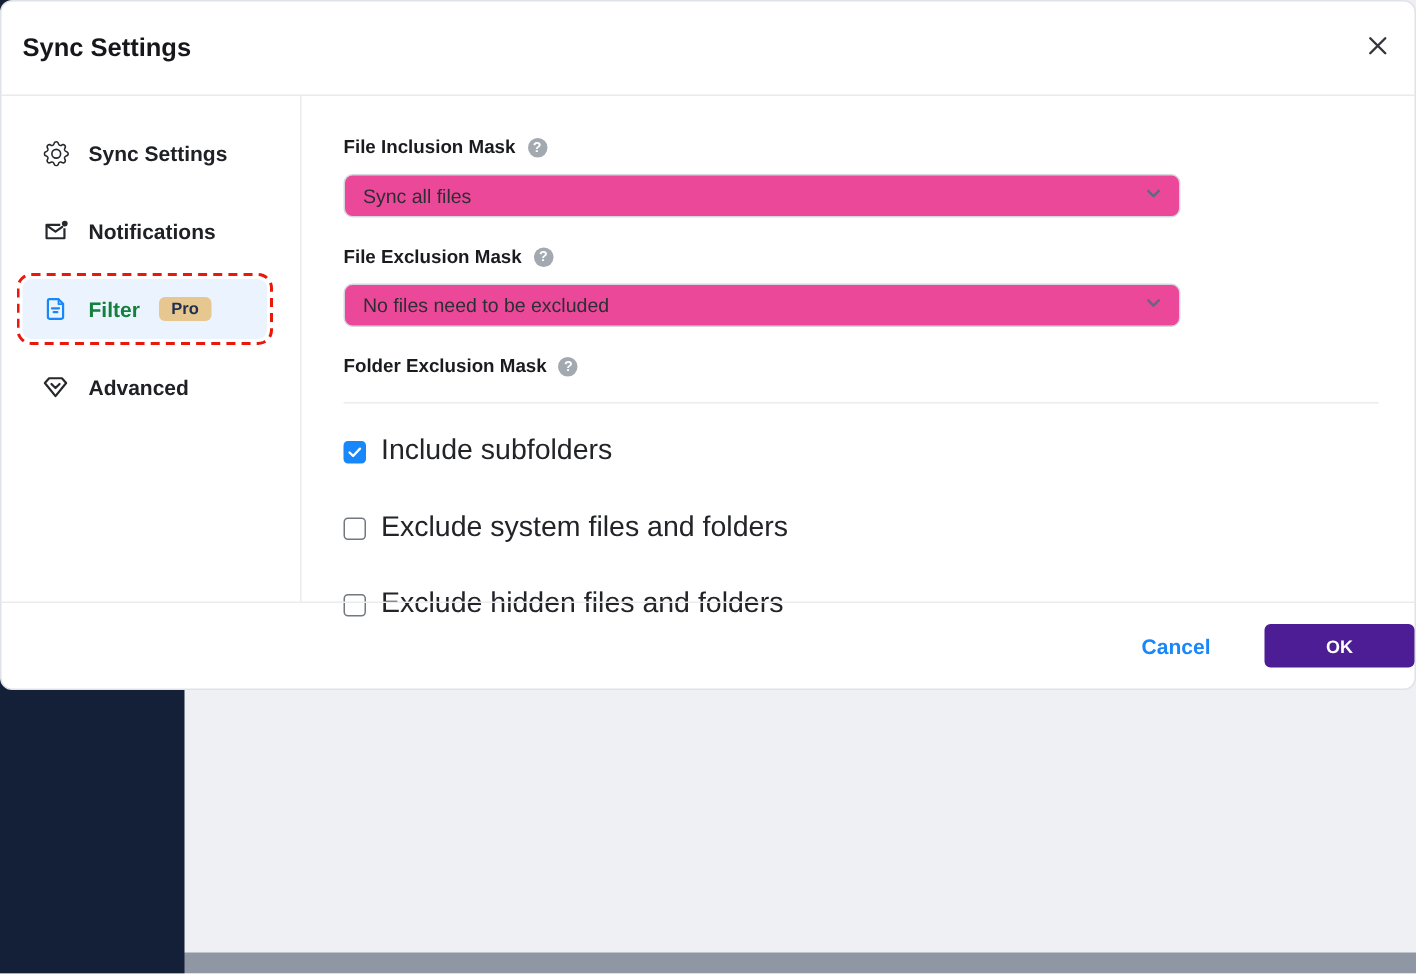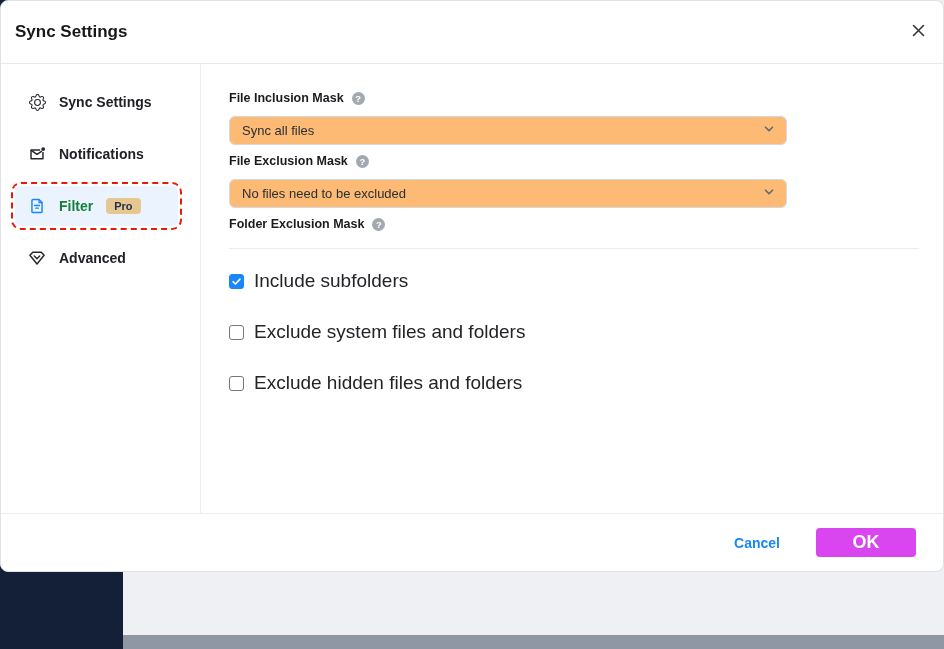--- a/index.html
+++ b/index.html
@@ -11,21 +11,21 @@
     overflow: hidden;
   }
 
   
   .underlay-gray-strip { position: absolute; left: 0; bottom: 0; width: 100%; height: 14px; background: #9097a4; }
   .underlay-dark-band  { position: absolute; left: 0; top: 0; bottom: 0; width: 123px; background: #141f38; }
 
   
   .dialog {
     position: absolute; left: 0; top: 0;
-    width: 944px; height: 572px;
+    width: 944px; height: 460px;
     background: #ffffff;
     border: 1px solid #dfe2e6;
     border-radius: 8px;
     display: flex; flex-direction: column;
   }
 
   .dlg-header {
     height: 63px; flex: 0 0 63px;
     display: flex; align-items: center;
     padding: 0 14px 0 14px;
@@ -75,22 +75,22 @@
     font-size: 9.5px; font-weight: 700;
     display: flex; align-items: center; justify-content: center;
     cursor: pointer; line-height: 1;
   }
   .select-box {
     width: 558px; height: 29px;
     border: 1px solid #d5d9df; border-radius: 6px;
     display: flex; align-items: center; justify-content: space-between;
     padding: 0 10px 0 12px;
     font-size: 13px; color: #2b2e33;
-    margin-bottom: 9px;
-    cursor: pointer; background: #fdba74;
+    margin-bottom: 19px;
+    cursor: pointer; background: #ec4899;
   }
   .divider { width: 690px; height: 1px; background: #ececee; margin: 17px 0 21px 0; }
 
   .cb-row { display: flex; align-items: center; gap: 10px; margin-bottom: 29px; cursor: pointer; }
   .cb {
     width: 15px; height: 15px;
     border: 1.5px solid #73787f; border-radius: 3px;
     background: #fff;
     display: flex; align-items: center; justify-content: center;
     flex: 0 0 15px;
@@ -98,33 +98,33 @@
   .cb svg { display: none; }
   .cb.checked { background: #1787fa; border-color: #1787fa; }
   .cb.checked svg { display: block; }
   .cb-label { font-size: 19px; color: #232428; }
 
   
   .dlg-footer {
     flex: 0 0 58px; height: 58px;
     border-top: 1px solid #ececee;
     display: flex; align-items: center; justify-content: flex-end;
-    padding-right: 27px;
+    padding-right: 0;
   }
   .cancel-btn {
     background: none; border: none;
     color: #1787fa; font-size: 14px; font-weight: 700;
     margin-right: 36px; cursor: pointer;
     font-family: "Liberation Sans", sans-serif;
   }
   .ok-btn {
     width: 100px; height: 29px;
-    background: #d946ef; color: #ffffff;
+    background: #4c1d95; color: #ffffff;
     border: none; border-radius: 4px;
-    font-size: 18px; font-weight: 700;
+    font-size: 12px; font-weight: 700;
     cursor: pointer;
     font-family: "Liberation Sans", sans-serif;
   }
 </style>
 </head>
 <body>
 
 <div class="underlay-gray-strip"></div>
 <div class="underlay-dark-band"></div>
 

